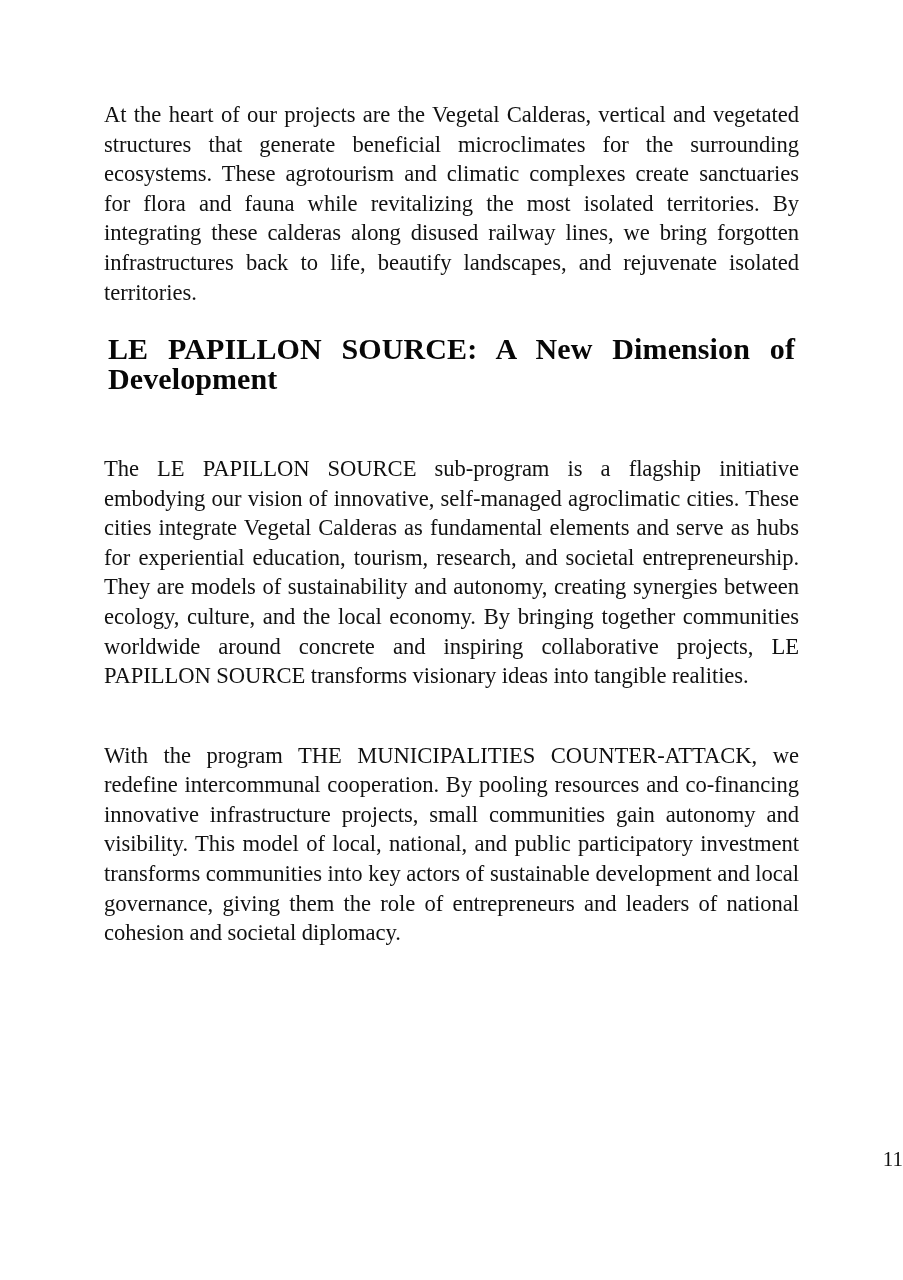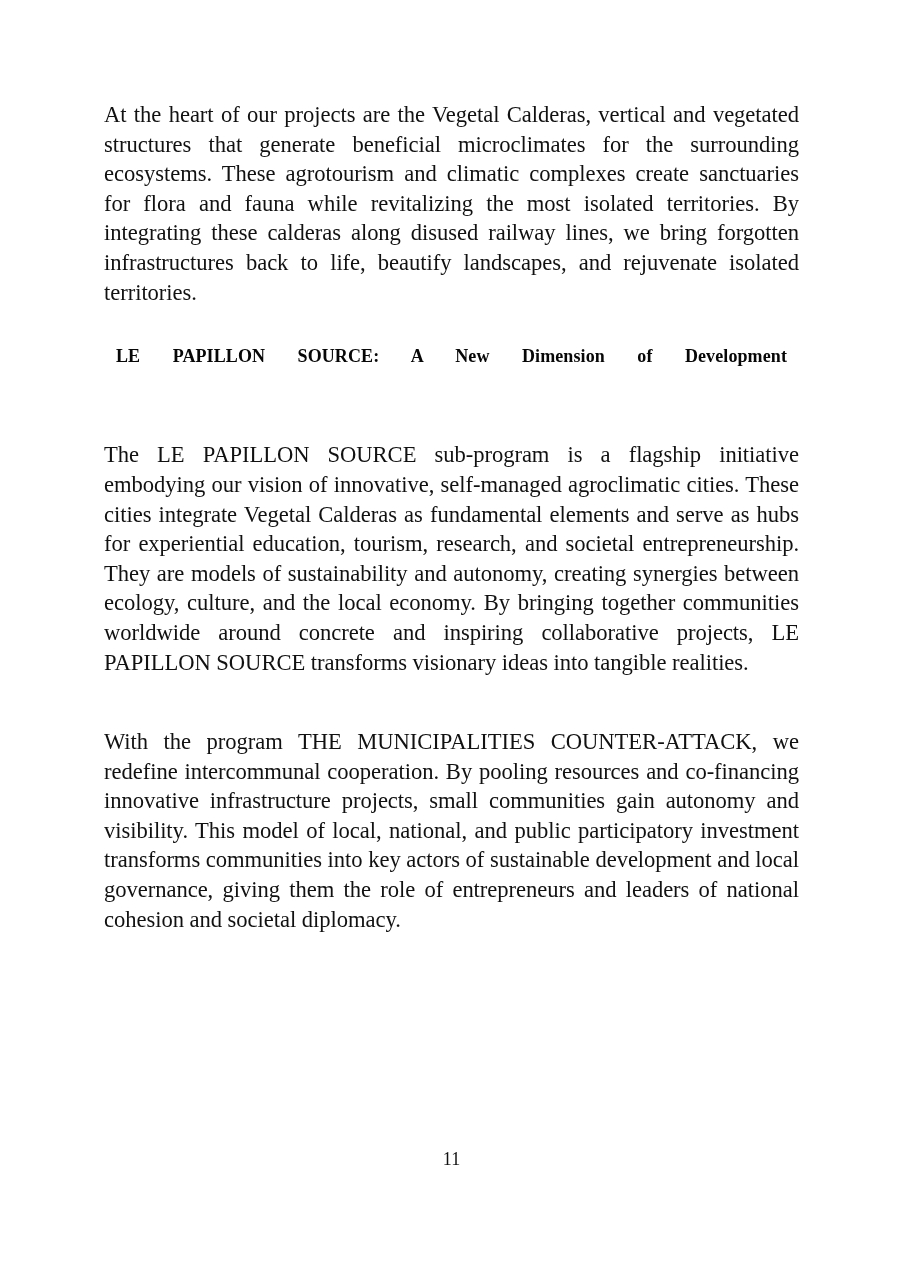--- a/index.html
+++ b/index.html
@@ -40,46 +40,46 @@
     text-justify: inter-word;
     font-size: 22.6px;
     line-height: 29.6px;
     letter-spacing: -0.05px;
     word-spacing: 0px;
     color: #111111;
     hyphens: none;
   }
 
   h2.section-heading {
-    margin: 12px;
+    margin: 4px;
     text-align: justify;
     text-justify: inter-word;
-    font-size: 18px;
+    font-size: 30px;
     line-height: 29.6px;
     font-weight: bold;
     letter-spacing: 0.1px;
     color: #070707;
   }
   
   h2.section-heading::after {
     content: "";
     display: inline-block;
     width: 100%;
   }
 
   .gap-par-to-head { height: 23px; }
   .gap-head-to-par { height: 27px; }
 
   .page-number {
     position: absolute;
     left: 0;
     top: 1146px;
     width: 903px;
-    text-align: center;
-    font-size: 18px;
+    text-align: right;
+    font-size: 21px;
     line-height: 26px;
     color: #111111;
     font-family: "Liberation Serif", "DejaVu Serif", serif;
   }
 </style>
 </head>
 <body>
 
 <div class="page">
 

